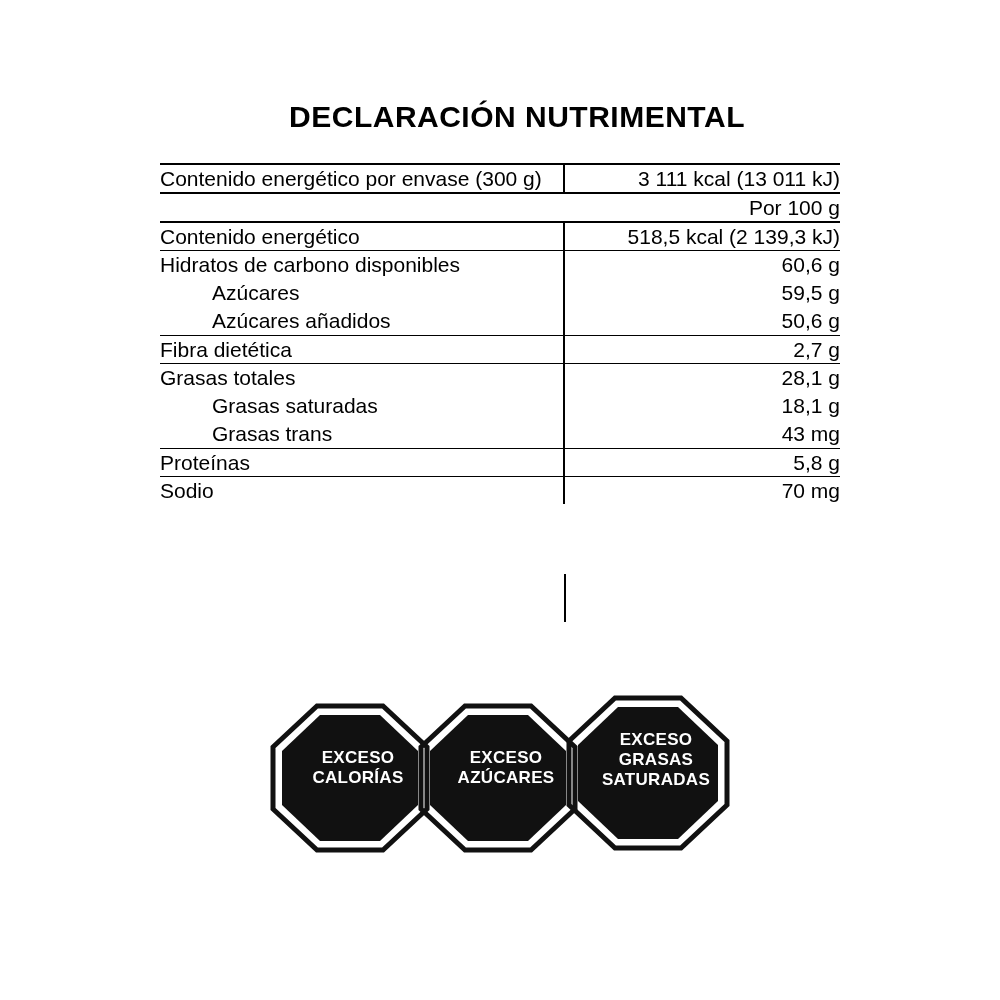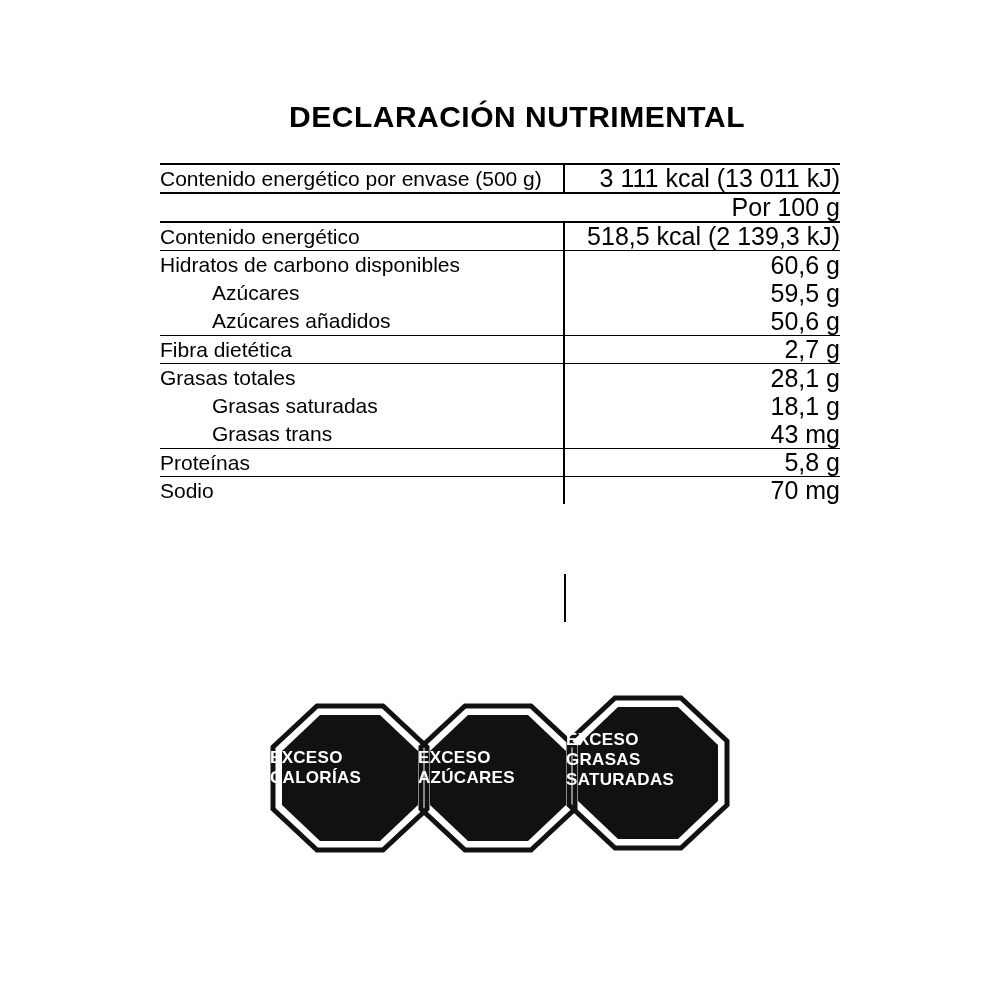--- a/index.html
+++ b/index.html
@@ -52,21 +52,21 @@
     width: 404px;
     padding-left: 16px;
     font-size: 21px;
     line-height: 27px;
     box-sizing: border-box;
   }
   .cell-value {
     width: 276px;
     padding-right: 16px;
     text-align: right;
-    font-size: 25px;
+    font-size: 21px;
     line-height: 27px;
     box-sizing: border-box;
     border-left: 2px solid #000;
   }
   .cell-value.noline {
     border-left: none;
   }
   .row-top-border > td {
     border-top: 2px solid #000;
   }
@@ -103,23 +103,23 @@
     box-sizing: border-box;
   }
   .octagon {
     position: absolute;
     left: 0; top: 0;
     width: 100%;
     height: 100%;
   }
   .seal-text {
     position: absolute;
-    left: 0;
+    left: 8px;
     width: 100%;
-    text-align: left;
+    text-align: center;
     color: #ffffff;
     font-weight: bold;
     font-family: "Liberation Sans", sans-serif;
     line-height: 20px;
     letter-spacing: 0.3px;
   }
   .seal-text div { white-space: nowrap; }
 
   .seal-a { left: 0px;   top: 8px;  width: 160px; height: 150px; }
   .seal-b { left: 148px; top: 8px;  width: 160px; height: 150px; }
@@ -161,21 +161,21 @@
 <body>
 
 <div class="page">
 
   <div class="title">DECLARACIÓN NUTRIMENTAL</div>
 
   <table class="nutri-table">
     <tbody>
 
       <tr class="row-top-border">
-        <td class="cell-label pad-v">Contenido energético por envase (500 g)</td>
+        <td class="cell-label pad-v">Contenido energético por envase (300 g)</td>
         <td class="cell-value pad-v">3 111 kcal (13 011 kJ)</td>
       </tr>
 
       <tr class="row-top-border">
         <td class="cell-label pad-v">&nbsp;</td>
         <td class="cell-value pad-v noline bold">Por 100 g</td>
       </tr>
 
       <tr class="row-top-border">
         <td class="cell-label pad-v">Contenido energético</td>

